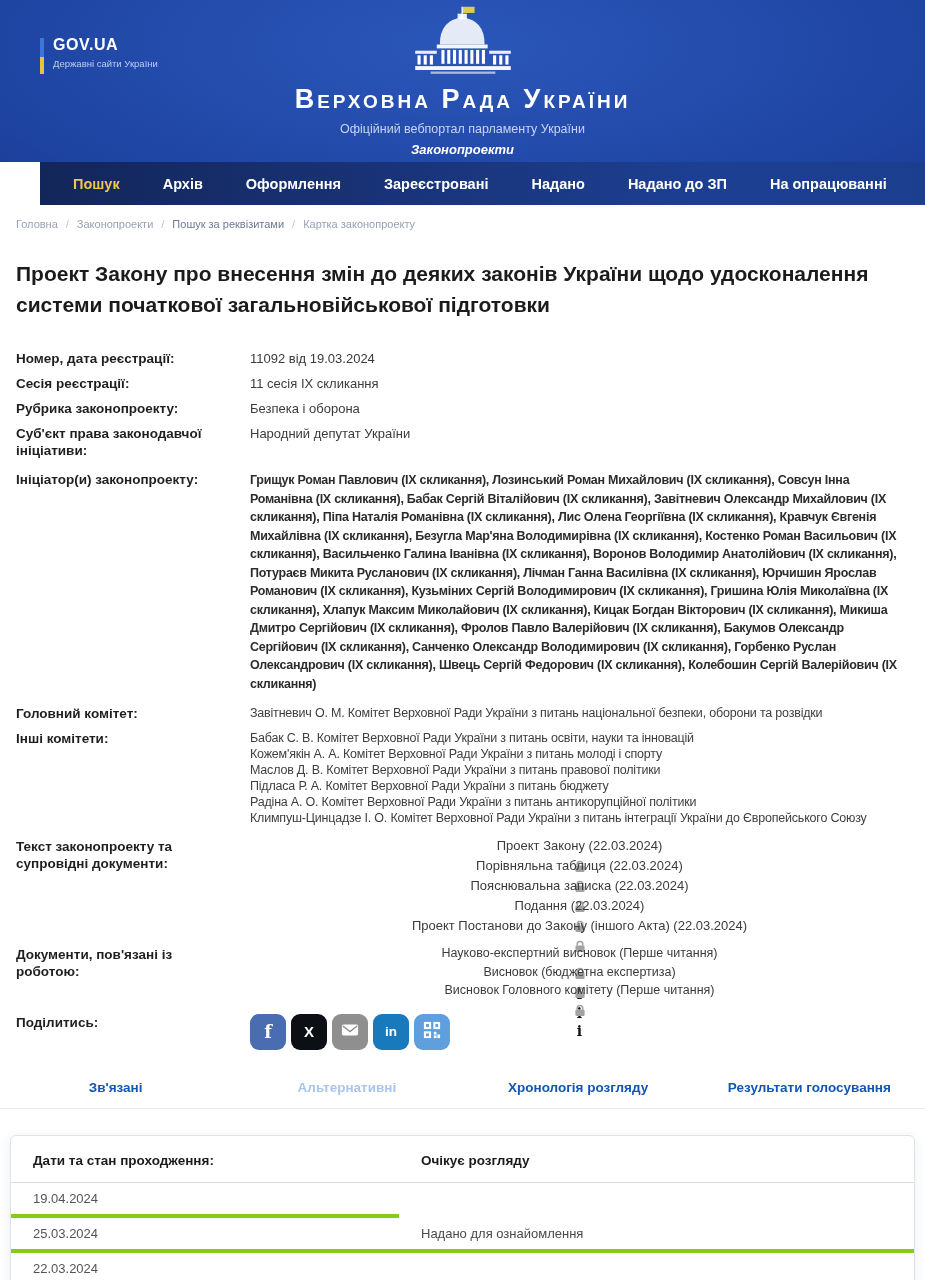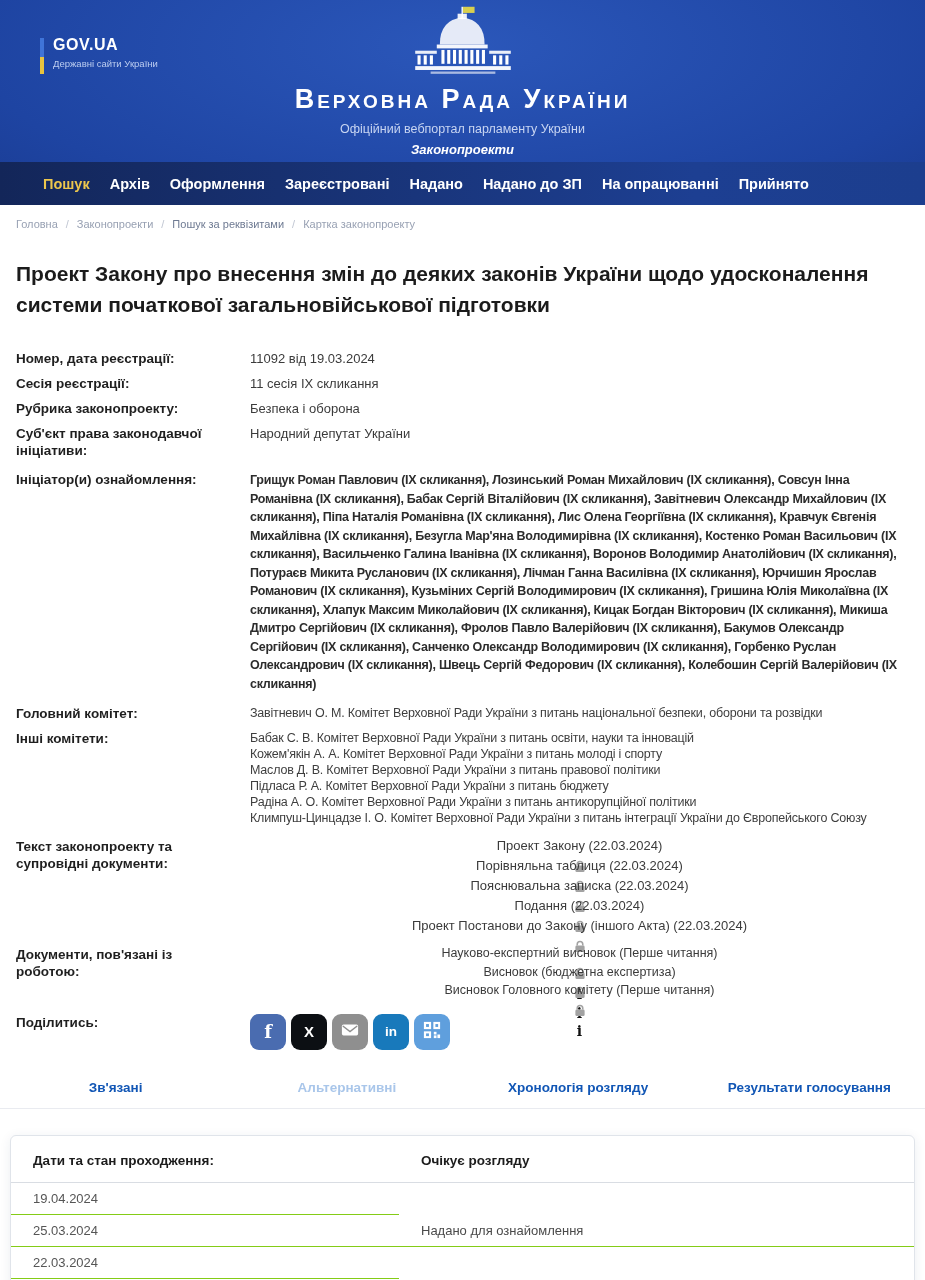--- a/index.html
+++ b/index.html
@@ -22,22 +22,23 @@
   .govua-sub { font-size: 9.5px; color: #bccdf0; margin-top: 4px; }
 
   .header-center { position: absolute; left: 0; right: 0; top: 6px; text-align: center; }
   .emblem { display: inline-block; }
   .site-title { font-size: 27px; font-weight: 600; letter-spacing: 3px; font-variant: small-caps; margin-top: 0px; }
   .site-sub { font-size: 12.5px; color: #c8d5f2; margin-top: 7px; }
   .site-section { font-size: 13px; font-weight: bold; font-style: italic; margin-top: 6px; }
 
   
   .nav {
-    height: 43px; display: flex; align-items: center; gap: 20px; padding-left: 43px;
+    height: 43px; display: flex; align-items: center; gap: 43px; padding-left: 33px;
     background: linear-gradient(90deg, #132659 0%, #1d3f92 75%, #1c3e8e 100%);
+    margin-left: 40px;
   }
   .nav-item { color: #fff; font-size: 14.5px; font-weight: bold; cursor: pointer; white-space: nowrap; }
   .nav-item.active { color: #ecc64d; }
 
   
   .breadcrumb { padding: 13px 16px 0; font-size: 11px; color: #98a1b3; display: flex; gap: 8px; align-items: center; }
   .crumb { cursor: pointer; }
   .crumb.strong { color: #6e7a92; }
   .crumb-sep { color: #c0c6d2; }
 
@@ -73,21 +74,21 @@
   .tabs { display: flex; margin-top: 16px; border-bottom: 1px solid #e9ebf0; }
   .tab { flex: 1; text-align: center; padding: 14px 0 9px; font-size: 13.5px; font-weight: bold;
     color: #1156b5; border-bottom: 4px solid transparent; cursor: pointer; }
   .tab.active { background: #eef2f9; color: #1d2c49; border-bottom-color: #1156b5; }
   .tab.disabled { color: #a9c6ea; }
 
   
   .table-wrap { margin: 26px 10px 0; border: 1px solid #e0e4ea; border-radius: 6px;
     box-shadow: 0 2px 12px rgba(25,48,95,.08); background: #fff; padding-bottom: 20px; }
   .trow { display: grid; grid-template-columns: 388px 1fr; }
-  .trow .cell { padding: 8px 10px 8px 22px; font-size: 13px; color: #4a4a4a; border-bottom: 1px solid #84cc16; }
+  .trow .cell { padding: 8px 10px 8px 22px; font-size: 13px; color: #4a4a4a; border-bottom: 4px solid #84cc16; }
   .trow.thead .cell { font-size: 13.5px; font-weight: bold; color: #1c1c1c; padding: 17px 10px 14px 22px; border-bottom: 1px solid #d9dde3; }
   .trow .cell.date { color: #555; }
   .trow:last-child .cell { border-bottom: 1px solid #edeff3; }
 </style>
 </head>
 <body>
 
 <div class="header">
   <div class="govua">
     <div class="govua-bar"></div>
@@ -168,21 +169,21 @@
   <div class="detail-row">
     <div class="detail-label">Рубрика законопроекту:</div>
     <div class="detail-value">Безпека і оборона</div>
   </div>
   <div class="detail-row row-gap">
     <div class="detail-label">Суб'єкт права законодавчої ініціативи:</div>
     <div class="detail-value">Народний депутат України</div>
   </div>
 
   <div class="detail-row row-gap">
-    <div class="detail-label">Ініціатор(и) ознайомлення:</div>
+    <div class="detail-label">Ініціатор(и) законопроекту:</div>
     <div class="detail-value initiators">Грищук Роман Павлович (ІХ скликання), Лозинський Роман Михайлович (ІХ скликання), Совсун Інна Романівна (ІХ скликання), Бабак Сергій Віталійович (ІХ скликання), Завітневич Олександр Михайлович (ІХ скликання), Піпа Наталія Романівна (ІХ скликання), Лис Олена Георгіївна (ІХ скликання), Кравчук Євгенія Михайлівна (ІХ скликання), Безугла Мар'яна Володимирівна (ІХ скликання), Костенко Роман Васильович (ІХ скликання), Васильченко Галина Іванівна (ІХ скликання), Воронов Володимир Анатолійович (ІХ скликання), Потураєв Микита Русланович (ІХ скликання), Лічман Ганна Василівна (ІХ скликання), Юрчишин Ярослав Романович (ІХ скликання), Кузьміних Сергій Володимирович (ІХ скликання), Гришина Юлія Миколаївна (ІХ скликання), Хлапук Максим Миколайович (ІХ скликання), Кицак Богдан Вікторович (ІХ скликання), Микиша Дмитро Сергійович (ІХ скликання), Фролов Павло Валерійович (ІХ скликання), Бакумов Олександр Сергійович (ІХ скликання), Санченко Олександр Володимирович (ІХ скликання), Горбенко Руслан Олександрович (ІХ скликання), Швець Сергій Федорович (ІХ скликання), Колебошин Сергій Валерійович (ІХ скликання)</div>
   </div>
 
   <div class="detail-row">
     <div class="detail-label">Головний комітет:</div>
     <div class="detail-value committee-line">Завітневич О. М. Комітет Верховної Ради України з питань національної безпеки, оборони та розвідки</div>
   </div>
 
   <div class="detail-row row-gap">
     <div class="detail-label">Інші комітети:</div>

